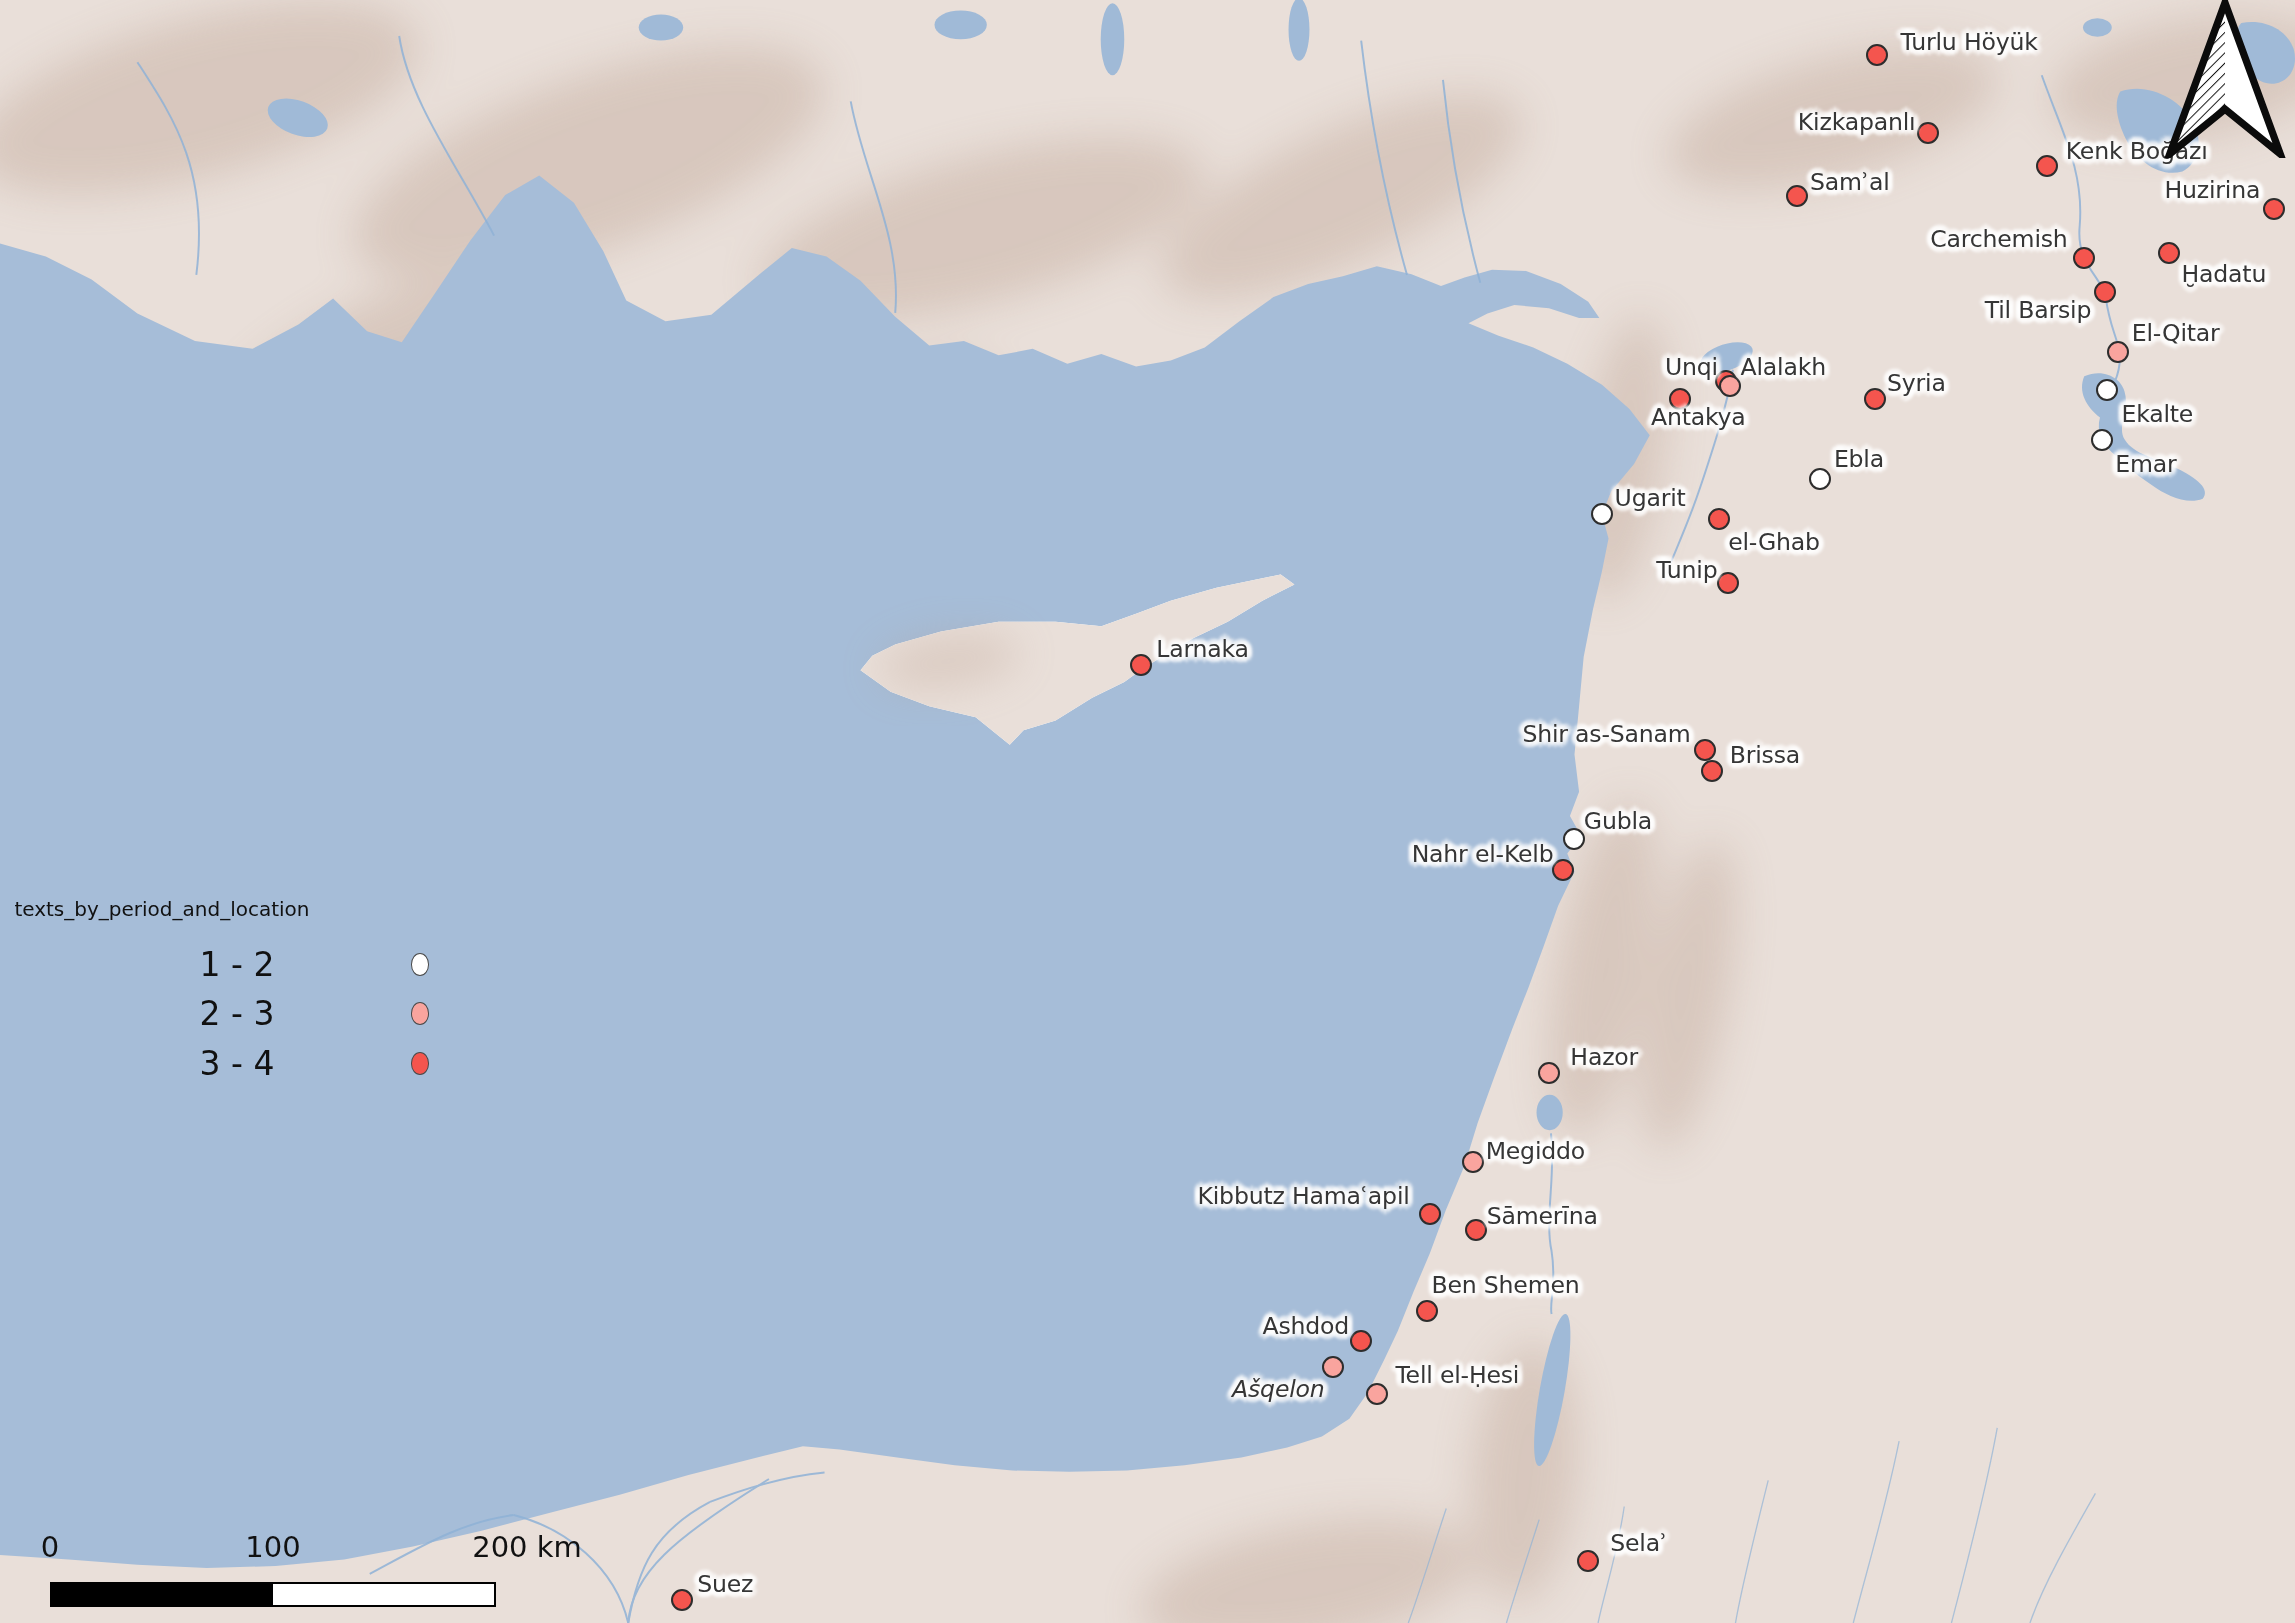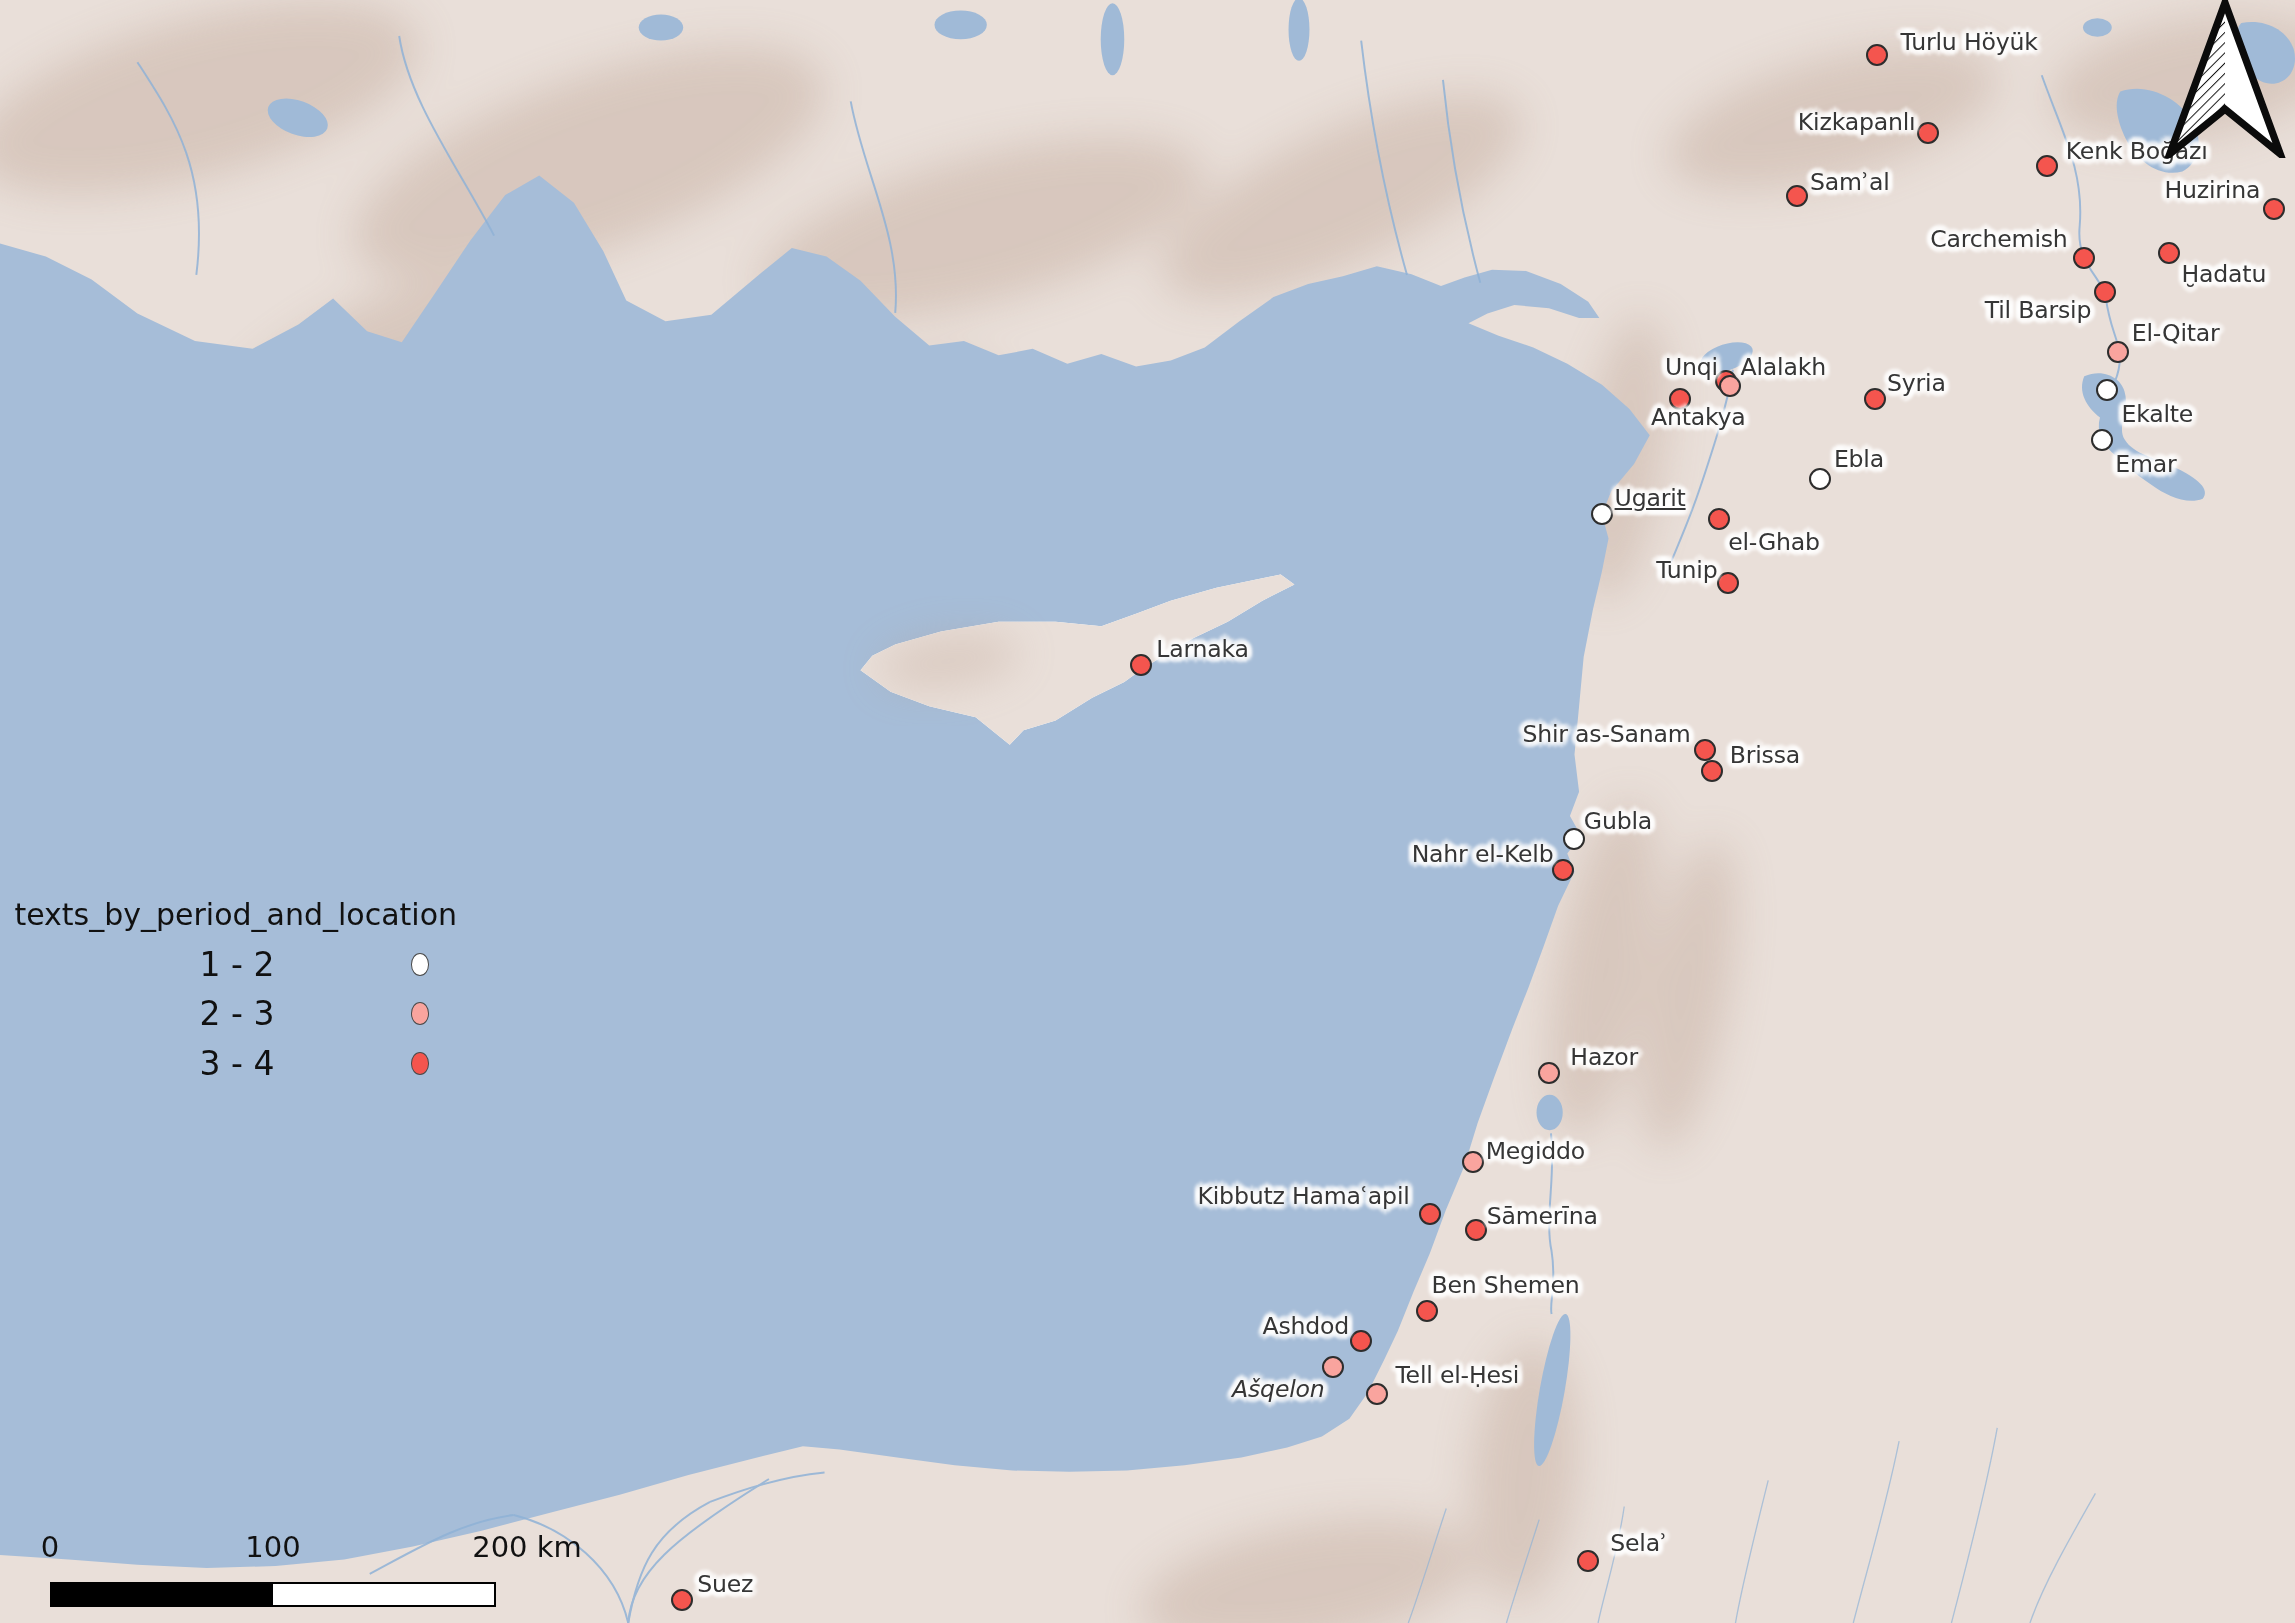--- a/index.html
+++ b/index.html
@@ -22,21 +22,21 @@
     position:absolute;transform:translate(-50%,-50%);
     font-size:23.6px;color:#363636;white-space:nowrap;letter-spacing:-0.2px;
     text-shadow:
       0 0 4.6px #fff,0 0 4.6px #fff,0 0 4.6px #fff,
       -3.3px -3.3px 3.3px #fff,3.3px -3.3px 3.3px #fff,-3.3px 3.3px 3.3px #fff,3.3px 3.3px 3.3px #fff,
       0 4.6px 3.3px #fff,0 -4.6px 3.3px #fff,4.6px 0 3.3px #fff,-4.6px 0 3.3px #fff;
   }
 
   
   .legend{position:absolute;left:0;top:884px;width:641px;height:281px;}
-  .legend-title{position:absolute;left:14.4px;top:13px;font-size:30px;color:#111;}
+  .legend-title{position:absolute;left:14.4px;top:13px;font-size:20px;color:#111;}
   .legend-row{position:absolute;left:0;height:37px;width:458px;}
   .legend-row .lab{
     position:absolute;left:0;top:0;width:378px;text-align:center;
     font-size:33px;color:#111;line-height:37px;margin-left:48px;
   }
   .legend-swatch{
     position:absolute;left:411px;top:6.5px;width:18.3px;height:23px;border-radius:50%;
     border:1.3px solid #4a4a4a;box-sizing:border-box;
   }
   .legend-basemap{position:absolute;left:0;top:221px;width:622px;text-align:center;font-size:29px;color:#111;}
@@ -214,21 +214,21 @@
       <div class="site-label" style="left: 96.9%; top: 16.9%;">Ḫadatu</div>
       <div class="site-label" style="left: 88.8%; top: 19.1%;">Til Barsip</div>
       <div class="site-label" style="left: 94.8%; top: 20.5%;">El-Qitar</div>
       <div class="site-label" style="left: 94%; top: 25.5%;">Ekalte</div>
       <div class="site-label" style="left: 93.5%; top: 28.6%;">Emar</div>
       <div class="site-label" style="left: 73.7%; top: 22.6%;">Unqi</div>
       <div class="site-label" style="left: 77.7%; top: 22.6%;">Alalakh</div>
       <div class="site-label" style="left: 74%; top: 25.7%;">Antakya</div>
       <div class="site-label" style="left: 83.5%; top: 23.6%;">Syria</div>
       <div class="site-label" style="left: 81%; top: 28.3%;">Ebla</div>
-      <div class="site-label" style="left: 71.9%; top: 30.7%; text-decoration: underline;">Ugarit</div>
+      <div class="site-label" style="left: 71.9%; top: 30.7%;">Ugarit</div>
       <div class="site-label" style="left: 77.3%; top: 33.4%;">el-Ghab</div>
       <div class="site-label" style="left: 73.5%; top: 35.1%;">Tunip</div>
       <div class="site-label" style="left: 52.4%; top: 40%;">Larnaka</div>
       <div class="site-label" style="left: 70%; top: 45.2%;">Shir as-Sanam</div>
       <div class="site-label" style="left: 76.9%; top: 46.5%;">Brissa</div>
       <div class="site-label" style="left: 70.5%; top: 50.6%;">Gubla</div>
       <div class="site-label" style="left: 64.6%; top: 52.6%;">Nahr el-Kelb</div>
       <div class="site-label" style="left: 69.9%; top: 65.1%;">Hazor</div>
       <div class="site-label" style="left: 66.9%; top: 70.9%;">Megiddo</div>
       <div class="site-label" style="left: 56.8%; top: 73.7%;">Kibbutz Hamaʿapil</div>

